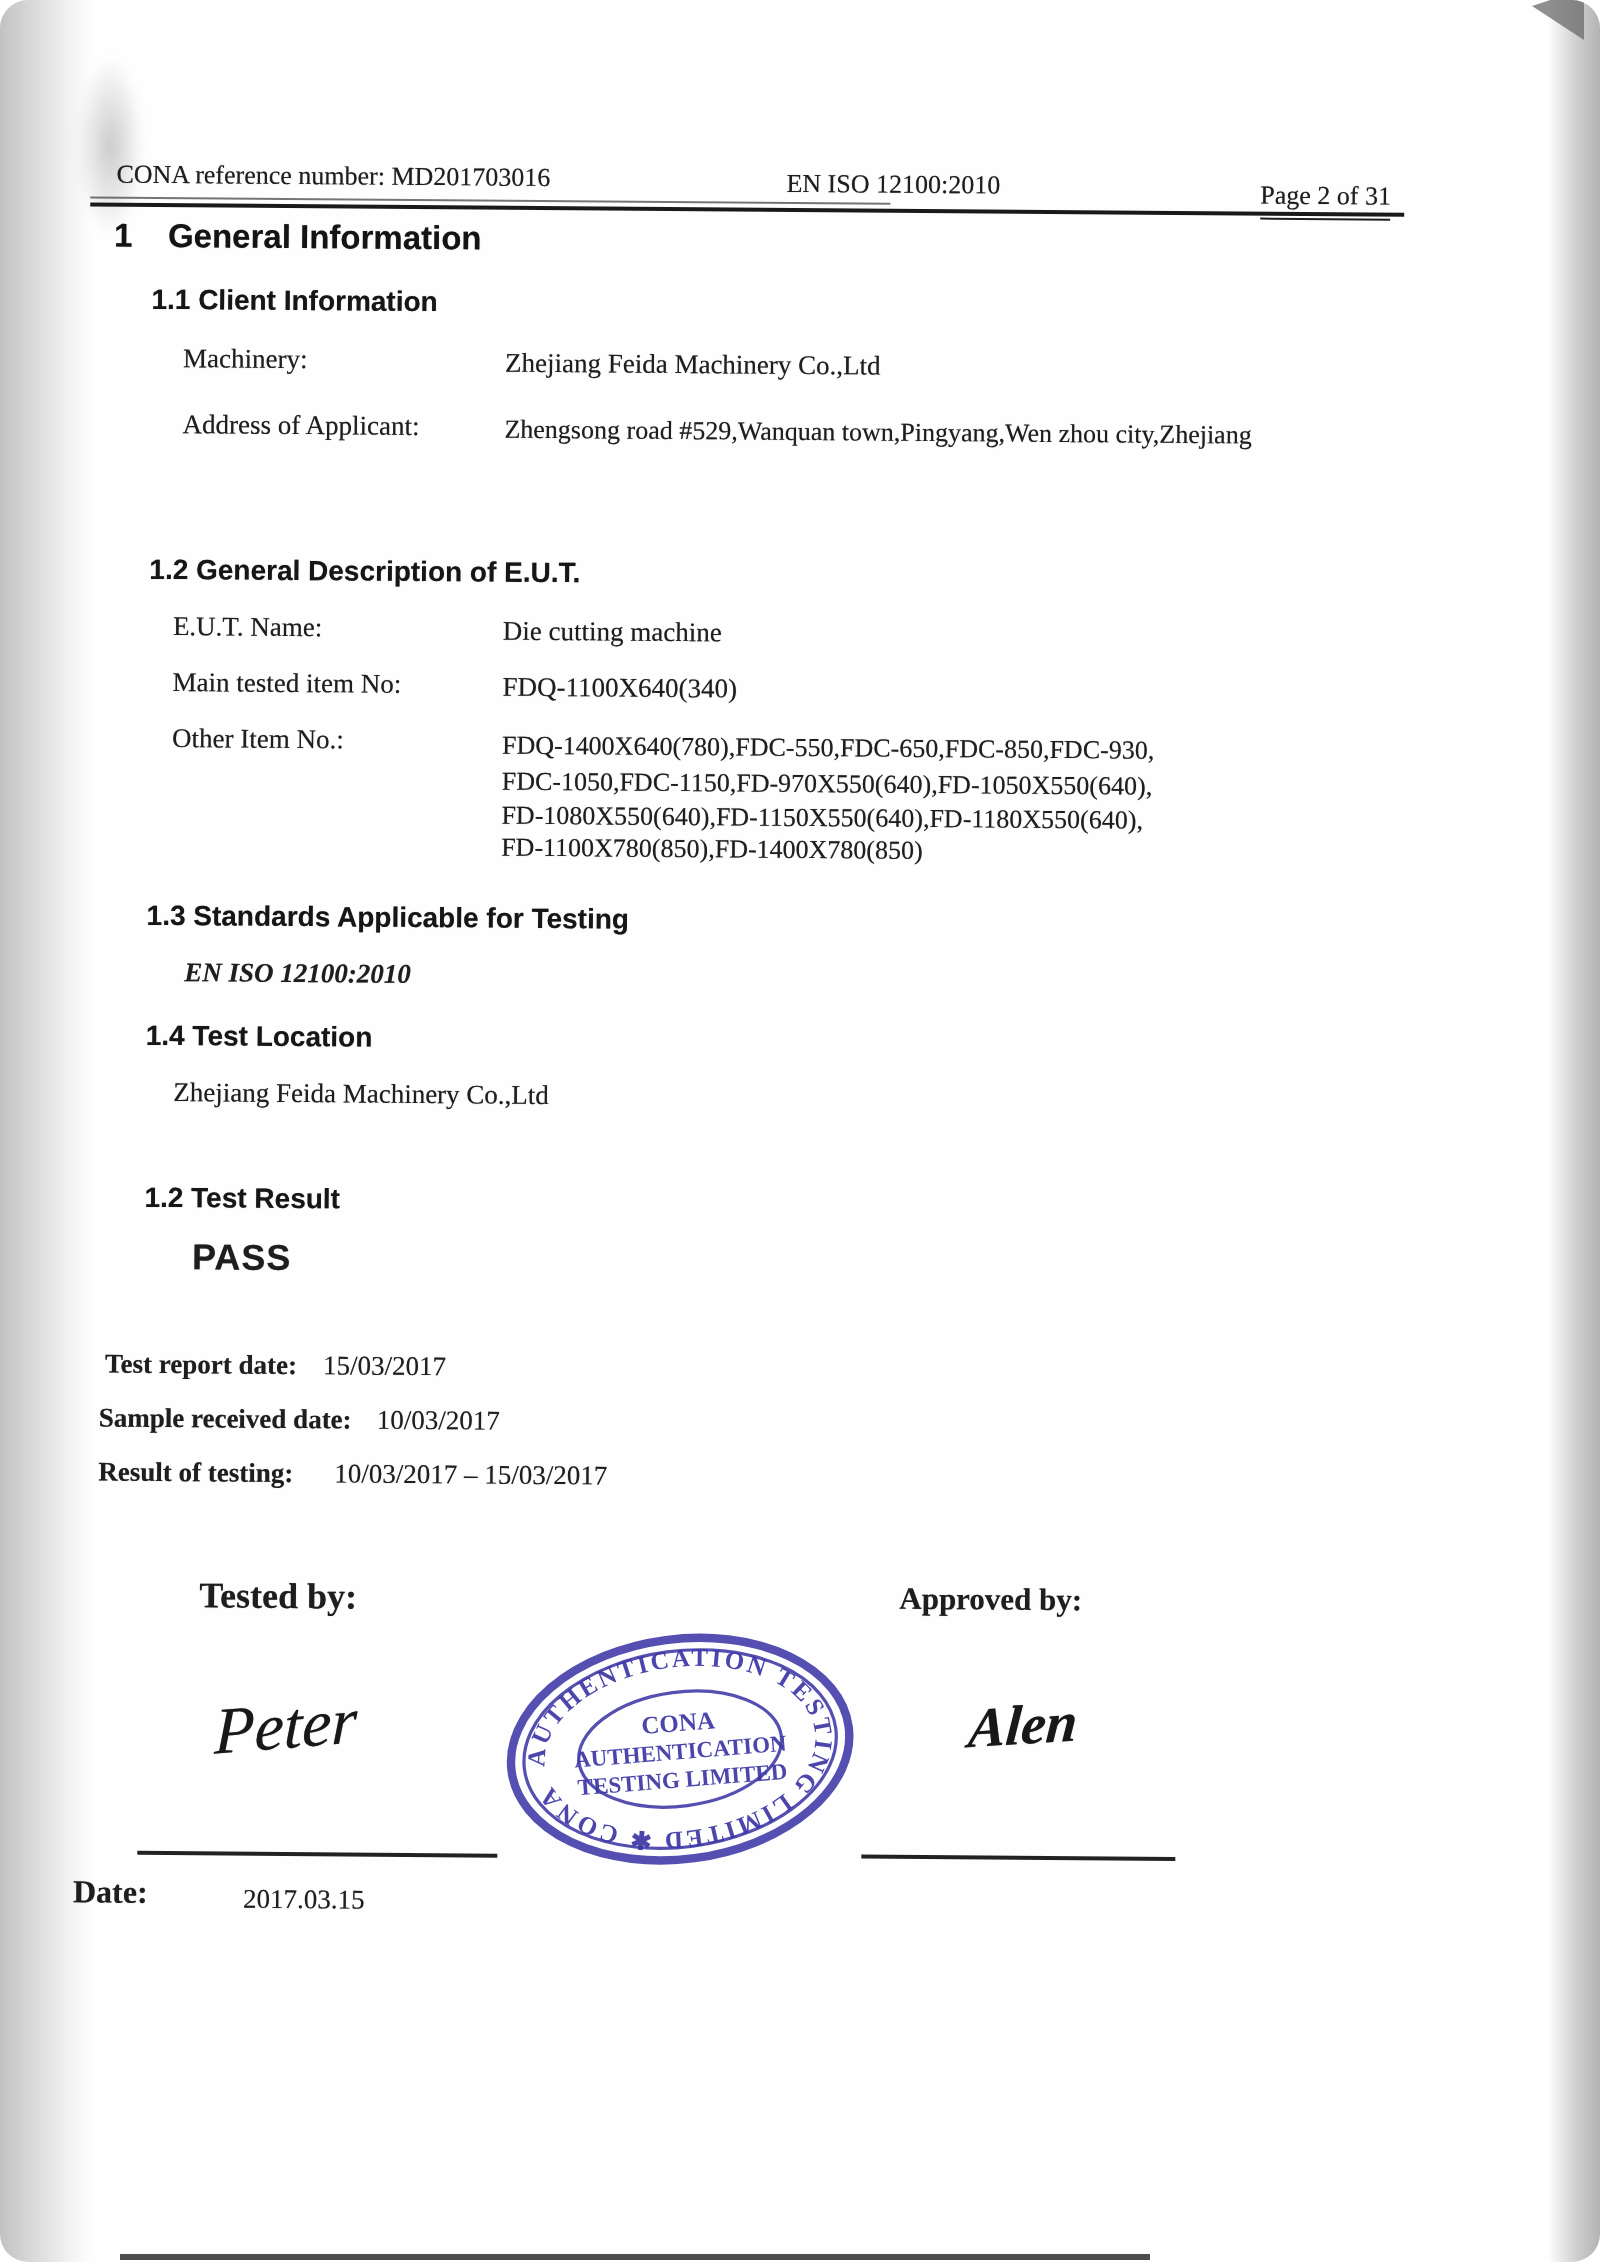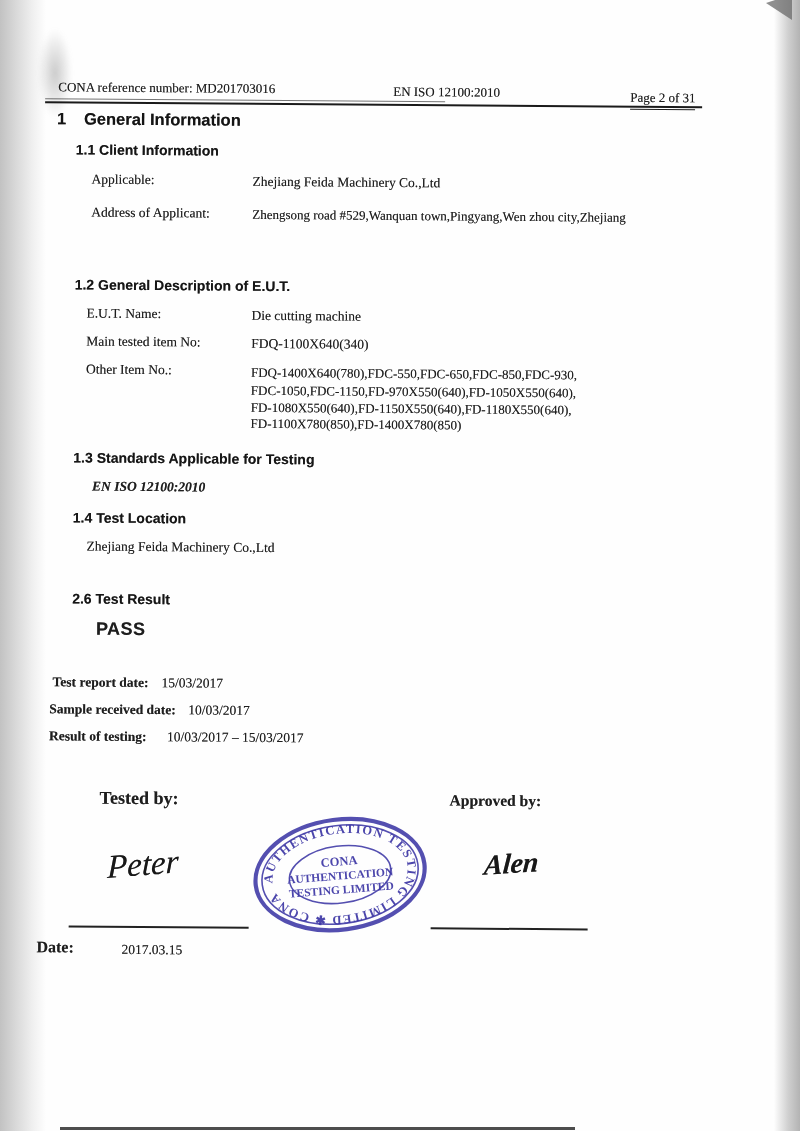--- a/index.html
+++ b/index.html
@@ -1,20 +1,20 @@
 <!DOCTYPE html>
 <html><head>
 <meta charset="utf-8">
 <style>
   html,body{margin:0;padding:0;}
   body{
     width:800px;height:1131px;overflow:hidden;background:#ffffff;
     font-family:"Liberation Serif","DejaVu Serif",serif;color:#1e1e1e;
   }
-  .paper{position:relative;width:800px;height:1131px;background:#fefefe;overflow:hidden;}
+  .paper{position:relative;width:800px;height:1131px;background:#fefefe;overflow:hidden;border-radius:14px;}
   
   .edge-left{position:absolute;left:0;top:0;width:46px;height:1131px;
     background:linear-gradient(to right,#c2c2c2 0%,#d9d9d9 35%,#efefef 70%,rgba(255,255,255,0) 100%);}
   .edge-right{position:absolute;right:0;top:0;width:26px;height:1131px;
     background:linear-gradient(to left,#b3b3b3 0%,#cfcfcf 45%,rgba(255,255,255,0) 100%);}
   .corner-tr{position:absolute;right:8px;top:0;width:26px;height:20px;background:#6a6a6a;
     clip-path:polygon(35% 0,100% 0,100% 100%,0 15%);opacity:.75;}
   .smudge-tl{position:absolute;left:38px;top:28px;width:34px;height:90px;border-radius:50%;
     background:radial-gradient(ellipse at center,rgba(120,120,120,.38),rgba(120,120,120,0) 70%);
     filter:blur(2px);}
@@ -53,21 +53,21 @@
     <span class="t serif s13" style="left:58px;top:82px;">CONA reference number: MD201703016</span>
     <span class="t serif s13" style="left:393px;top:84px;">EN ISO 12100:2010</span>
     <span class="t serif s13 page-underline" style="left:630px;top:88px;">Page 2 of 31</span>
     <div class="rule-thin"></div>
     <div class="rule-main"></div>
 
     <span class="t sans h1" style="left:57px;top:112px;">1</span>
     <span class="t sans h1" style="left:84px;top:112px;">General Information</span>
 
     <span class="t sans h2" style="left:76px;top:144px;">1.1 Client Information</span>
-    <span class="t serif s135" style="left:92px;top:174px;">Applicable:</span>
+    <span class="t serif s135" style="left:92px;top:174px;">Machinery:</span>
     <span class="t serif s135" style="left:253px;top:175px;">Zhejiang Feida Machinery Co.,Ltd</span>
     <span class="t serif s135" style="left:92px;top:207px;">Address of Applicant:</span>
     <span class="t serif s13" style="left:253px;top:208px;">Zhengsong road #529,Wanquan town,Pingyang,Wen zhou city,Zhejiang</span>
 
     <span class="t sans h2" style="left:76px;top:279px;">1.2 General Description of E.U.T.</span>
     <span class="t serif s135" style="left:88px;top:308px;">E.U.T. Name:</span>
     <span class="t serif s135" style="left:253px;top:309px;">Die cutting machine</span>
     <span class="t serif s135" style="left:88px;top:336px;">Main tested item No:</span>
     <span class="t serif s135" style="left:253px;top:337px;">FDQ-1100X640(340)</span>
     <span class="t serif s135" style="left:88px;top:364px;">Other Item No.:</span>
@@ -75,21 +75,21 @@
     <span class="t serif s13" style="left:253px;top:384px;">FDC-1050,FDC-1150,FD-970X550(640),FD-1050X550(640),</span>
     <span class="t serif s13" style="left:253px;top:401px;">FD-1080X550(640),FD-1150X550(640),FD-1180X550(640),</span>
     <span class="t serif s13" style="left:253px;top:417px;">FD-1100X780(850),FD-1400X780(850)</span>
 
     <span class="t sans h2" style="left:76px;top:452px;">1.3 Standards Applicable for Testing</span>
     <span class="t serif b s135" style="left:95px;top:481px;font-style:italic;">EN ISO 12100:2010</span>
 
     <span class="t sans h2" style="left:76px;top:512px;">1.4 Test Location</span>
     <span class="t serif s135" style="left:90px;top:541px;">Zhejiang Feida Machinery Co.,Ltd</span>
 
-    <span class="t sans h2" style="left:76px;top:593px;">2.6 Test Result</span>
+    <span class="t sans h2" style="left:76px;top:593px;">1.2 Test Result</span>
     <span class="t sans b" style="left:100px;top:621px;font-size:18px;letter-spacing:.5px;">PASS</span>
 
     <span class="t serif b s135" style="left:57px;top:677px;">Test report date:</span>
     <span class="t serif s135" style="left:166px;top:677px;">15/03/2017</span>
     <span class="t serif b s135" style="left:54px;top:704px;">Sample received date:</span>
     <span class="t serif s135" style="left:193px;top:704px;">10/03/2017</span>
     <span class="t serif b s135" style="left:54px;top:731px;">Result of testing:</span>
     <span class="t serif s135" style="left:172px;top:731px;">10/03/2017 –  15/03/2017</span>
 
     <span class="t serif b" style="left:105px;top:790px;font-size:18px;">Tested by:</span>

